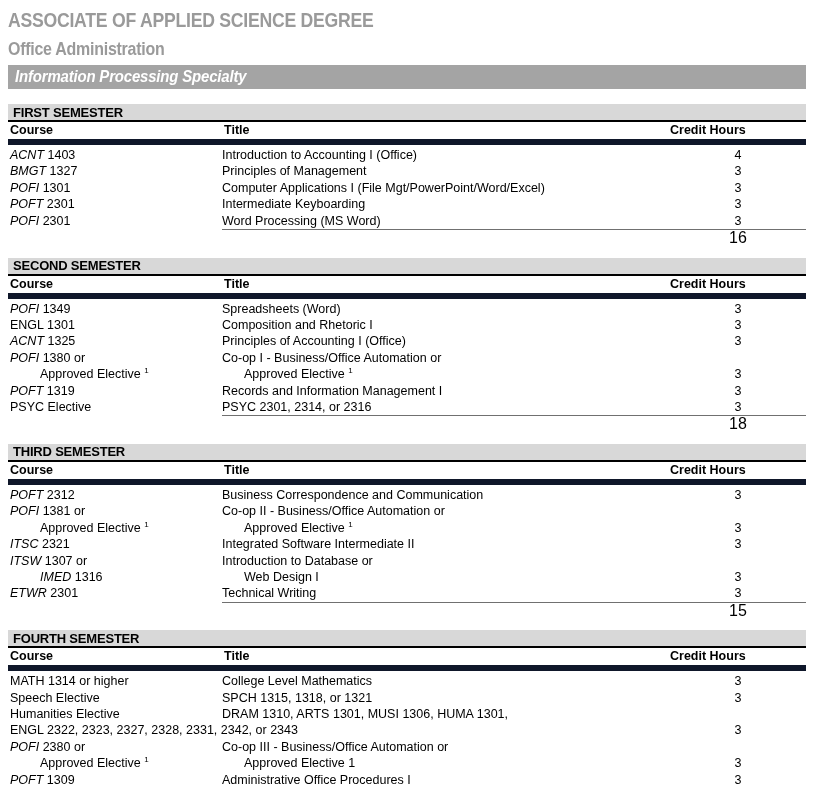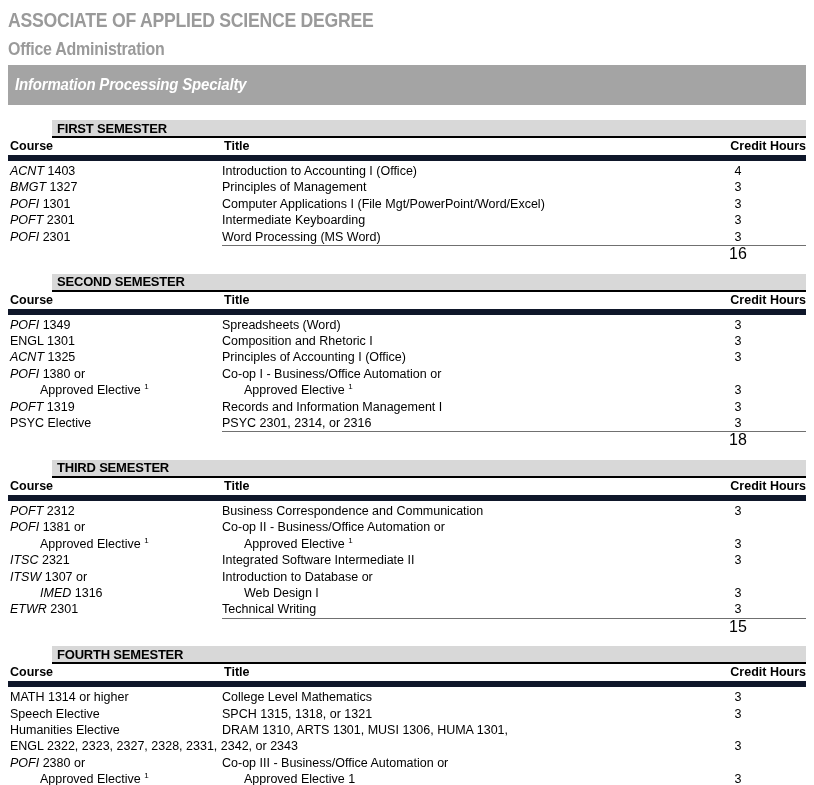--- a/index.html
+++ b/index.html
@@ -21,49 +21,48 @@
     white-space:nowrap;
   }
   .h-program{
     margin:6px 0 0 0;
     font-size:19px;font-weight:bold;color:var(--heading-gray);
     letter-spacing:-.3px;
     transform:scaleX(.84);transform-origin:left center;
     white-space:nowrap;
   }
   .banner{
-    margin-top:5px;height:40px;background:var(--banner-gray);
+    margin-top:5px;height:24px;background:var(--banner-gray);
     display:flex;align-items:center;
   }
   .banner span{
     color:#fff;font-weight:bold;font-style:italic;font-size:17px;
     padding-left:8px;letter-spacing:-.2px;
     transform:scaleX(.88);transform-origin:left center;
     white-space:nowrap;
   }
 
   
   .sem{margin-top:15px;}
   .sem + .sem{margin-top:11px;}
   .sem-bar{
     background:var(--section-gray);
     border-bottom:2px solid #000;
     height:16px;
     display:flex;align-items:center;
     font-weight:bold;font-size:13px;letter-spacing:-.2px;
     padding-left:5px;
-    margin-left:44px;
   }
   .cols{
     display:grid;grid-template-columns:214px 1fr 136px;
     font-weight:bold;font-size:12.5px;
     padding:1px 0 2px 2px;
     border-bottom:6px solid #0f172a;
   }
-  .cols .c3{text-align:right;}
+  .cols .c3{text-align:left;}
   .rows{padding:2px 0 0 2px;}
   .row{
     display:grid;grid-template-columns:212px 1fr 136px;
     font-size:12.5px;line-height:16.4px;
   }
   .cell{min-height:16.4px;}
   .credits{text-align:center;align-self:end;}
   .span-line{grid-column:1 / 3;}
   .course .ind{padding-left:30px;}
   .title .ind{padding-left:22px;}

